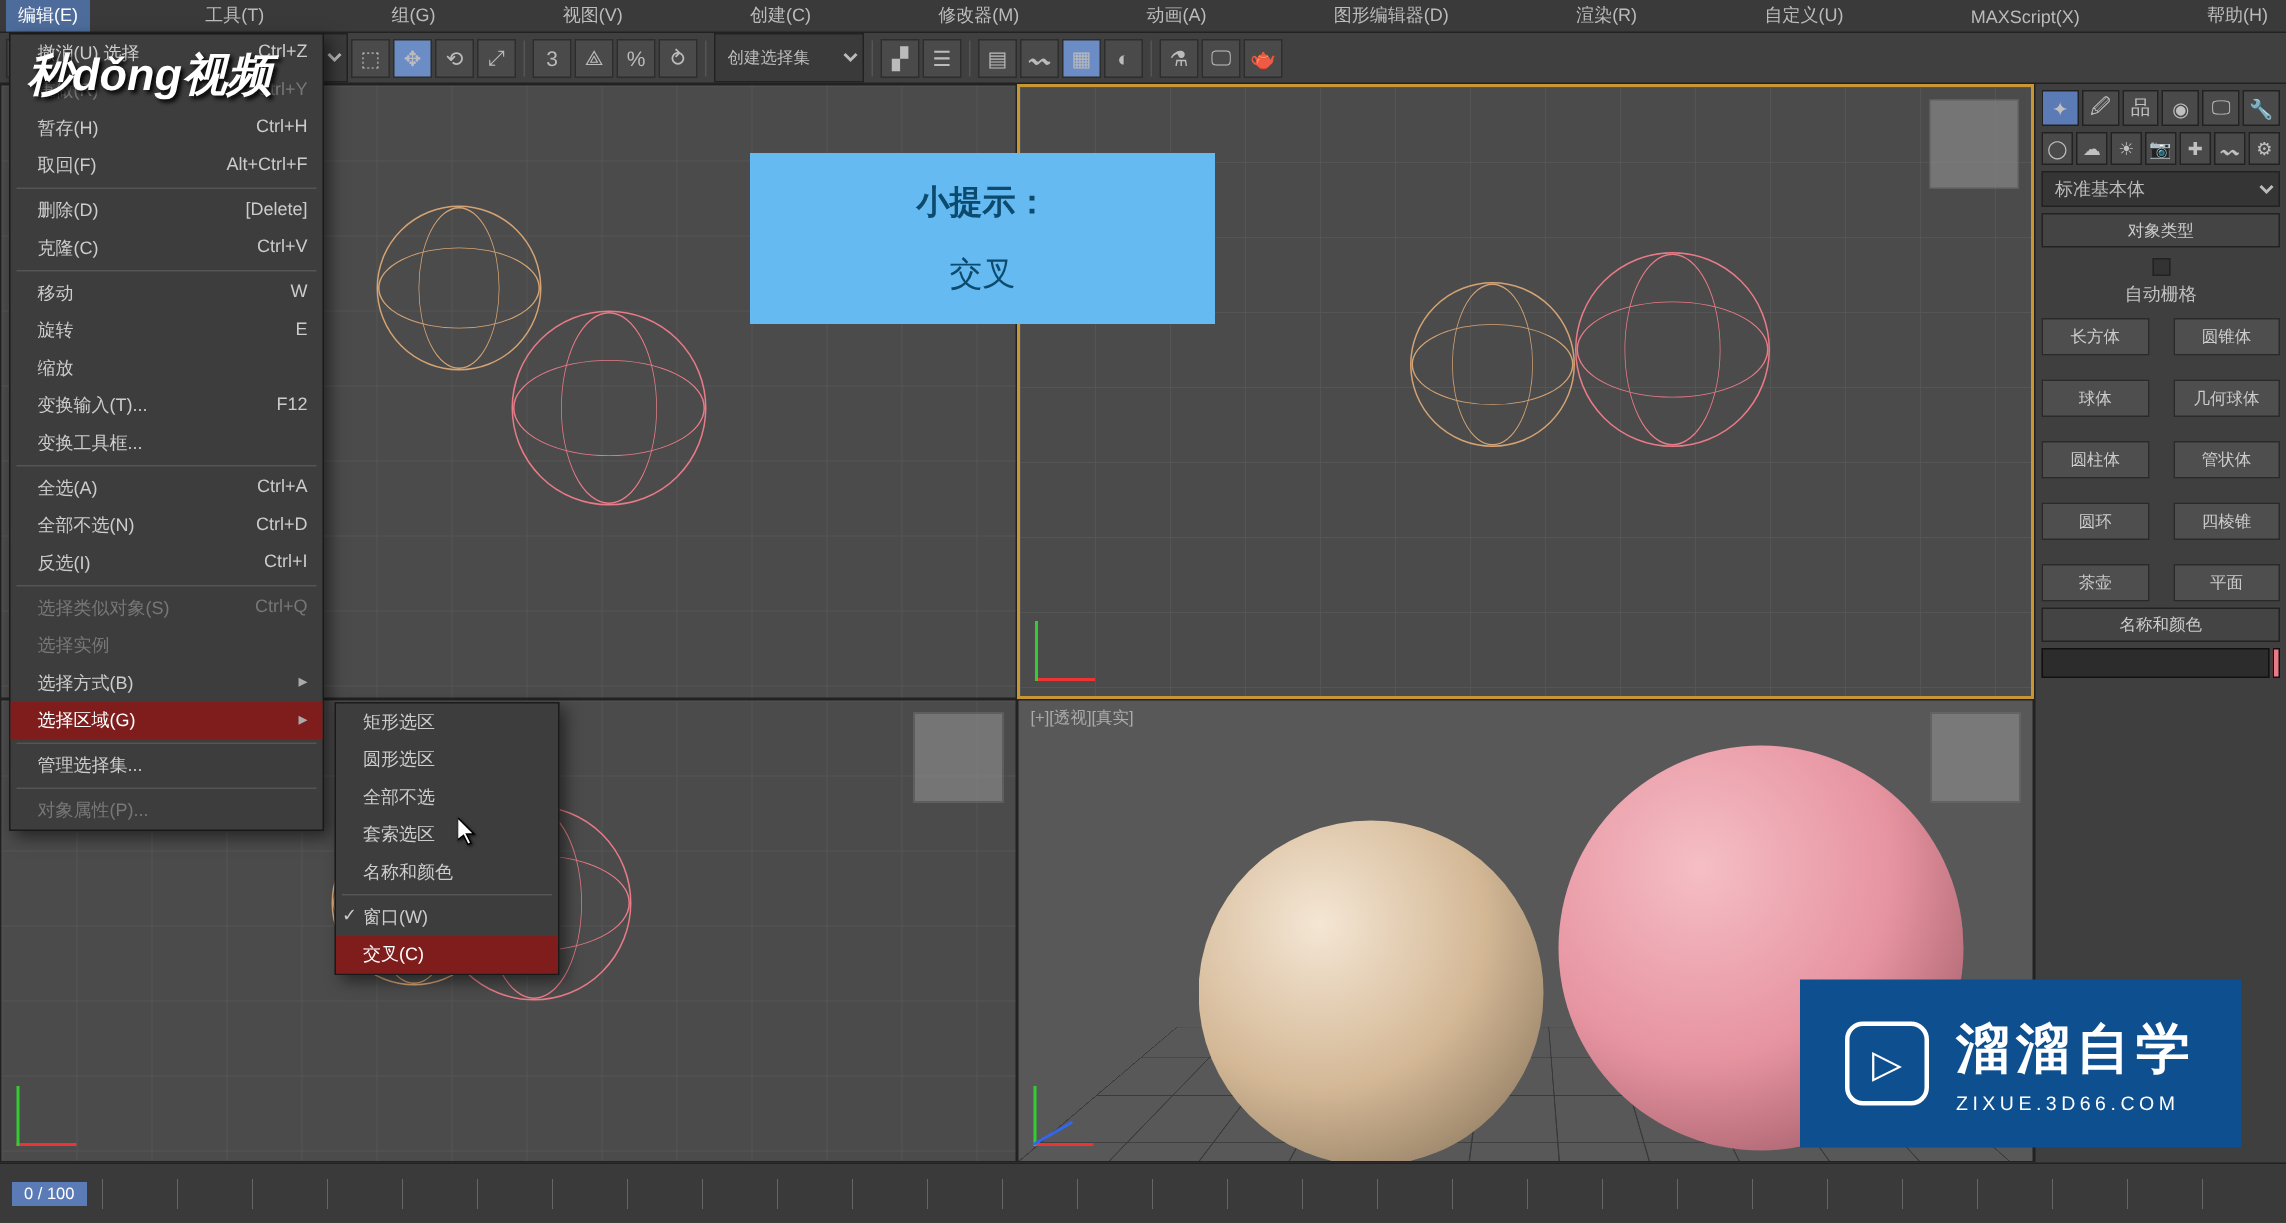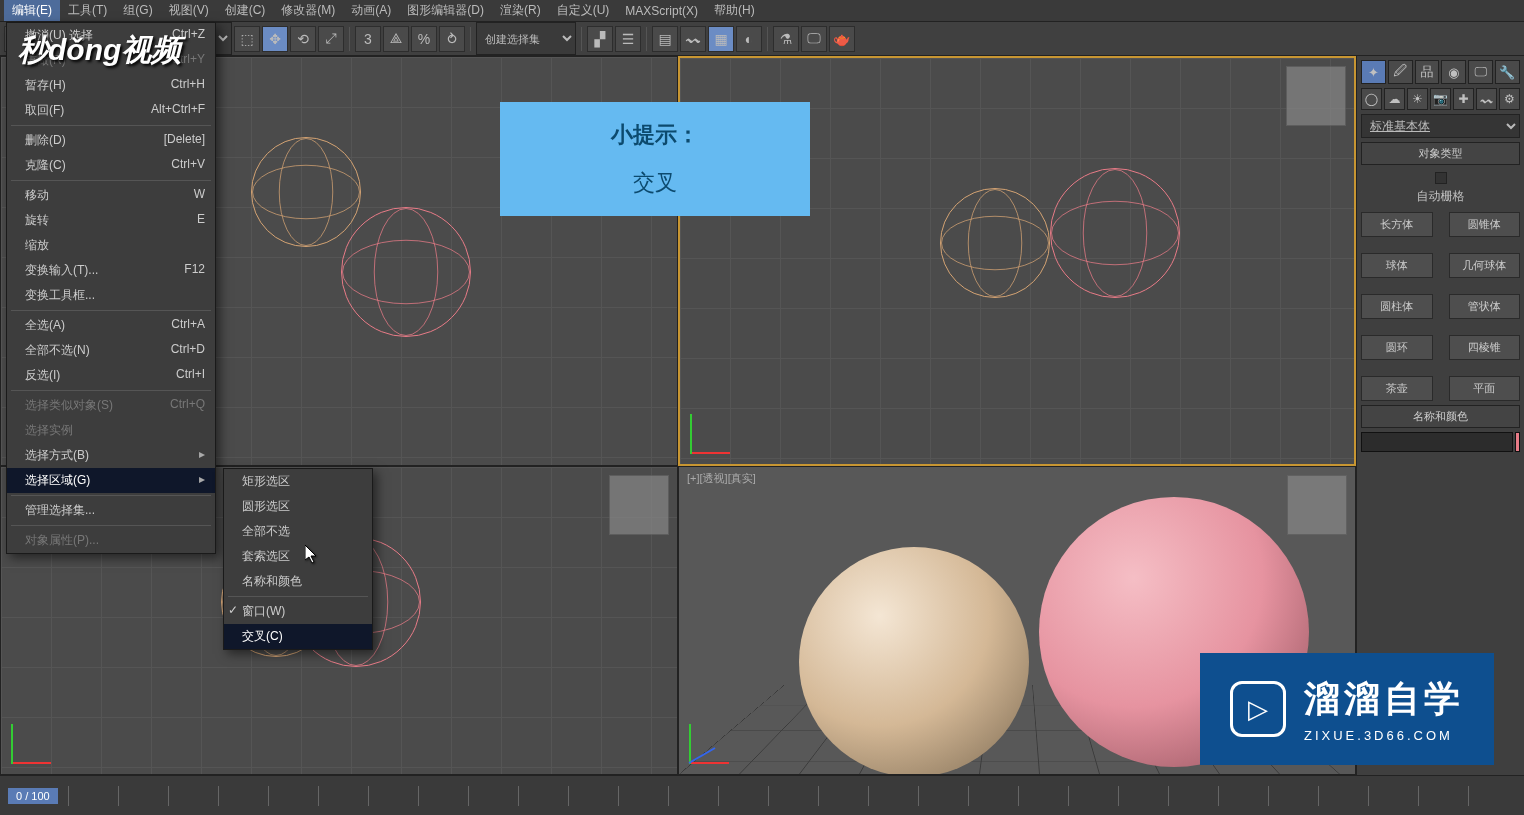--- a/index.html
+++ b/index.html
@@ -1,17 +1,17 @@
 <!DOCTYPE html>
 <html><head>
 <meta charset="utf-8">
 <style>
 * { margin: 0; padding: 0; box-sizing: border-box; font-family: "Microsoft YaHei", sans-serif; }
 body { background: #393939; color: #c0c0c0; font-size: 12px; overflow: hidden; width: 1524px; height: 815px; position: relative; }
-.menubar { background: #3a3a3a; height: 22px; display: flex; align-items: center; padding: 0 4px; border-bottom: 1px solid #222; }
+.menubar { background: #3a3a3a; height: 22px; display: flex; align-items: center; padding: 0 4px; border-bottom: 1px solid #222; justify-content: space-between; }
 .menubar .menu-item { padding: 2px 8px; cursor: pointer; color: #bbb; }
 .menubar .menu-item.active { background: #4e6c9b; color: #fff; }
 .toolbar { background: #404040; height: 34px; display: flex; align-items: center; padding: 0 4px; border-bottom: 1px solid #222; gap: 2px; }
 .toolbar .sep { width: 1px; height: 24px; background: #555; margin: 0 3px; }
 .toolbar .tbtn { width: 26px; height: 26px; background: #4a4a4a; border: 1px solid #2d2d2d; display: flex; align-items: center; justify-content: center; cursor: pointer; color: #bbb; font-size: 14px; }
 .toolbar .tbtn.active { background: #6b8cc4; }
 .toolbar .sel { background: #3a3a3a; border: 1px solid #222; color: #bbb; font-size: 11px; padding: 2px 4px; height: 33px; }
 .main { position: absolute; top: 56px; left: 0; right: 0; bottom: 40px; display: flex; }
 .viewport-area { flex: 1; position: relative; background: #4b4b4b; }
 .viewport { position: absolute; border: 1px solid #222; background: #4b4b4b; overflow: hidden; }
@@ -31,30 +31,30 @@
 .axis .y { position: absolute; bottom: 0; left: 0; width: 2px; height: 40px; background: #3c3; }
 .axis .z { position: absolute; bottom: 0; left: 0; width: 30px; height: 2px; background: #36e; transform: rotate(-30deg); transform-origin: left; }
 .viewcube { position: absolute; top: 8px; right: 8px; width: 60px; height: 60px; background: #888; border: 1px solid #666; opacity: 0.7; }
 .vp-label { position: absolute; top: 4px; left: 8px; font-size: 11px; color: #aaa; }
 .right-panel { width: 168px; background: #3f3f3f; border-left: 1px solid #222; padding: 4px; display: flex; flex-direction: column; gap: 4px; }
 .panel-tabs { display: flex; gap: 2px; height: 24px; }
 .panel-tabs .ptab { flex: 1; background: #4a4a4a; border: 1px solid #222; display:flex; align-items:center; justify-content:center; cursor:pointer; font-size: 13px; }
 .panel-tabs .ptab.active { background: #5a7bb5; }
 .panel-sub { display:flex; gap:2px; height:22px; }
 .panel-sub .psub { flex:1; background:#4a4a4a; border:1px solid #222; display:flex; align-items:center; justify-content:center; cursor:pointer; font-size: 12px; }
-.dropdown { background: #353535; border: 1px solid #222; color: #bbb; padding: 3px 4px; font-size: 12px; width: 100%; text-decoration: underline; }
+.dropdown { background: #353535; border: 1px solid #222; color: #bbb; padding: 3px 4px; font-size: 12px; width: 100%; }
 .panel-section-title { background: #444; text-align: center; padding: 3px; font-size: 11px; border: 1px solid #222; color: #ccc; }
 .obj-grid { display: grid; grid-template-columns: 1fr 1fr; gap: 16px; }
 .obj-btn { background: #4e4e4e; border: 1px solid #2a2a2a; color: #ccc; font-size: 11px; padding: 4px 2px; text-align: center; cursor: pointer; }
 .name-row { display: flex; gap: 2px; }
 .name-input { flex: 1; background: #2c2c2c; border: 1px solid #111; height: 20px; color: #fff; font-size: 11px; padding: 0 4px; }
 .color-swatch { width: 20px; height: 20px; background: #e87b87; border: 1px solid #111; }
 .context-menu { position: absolute; background: #3d3d3d; border: 1px solid #1a1a1a; min-width: 210px; z-index: 100; box-shadow: 4px 4px 10px rgba(0,0,0,0.5); }
 .context-menu .mi { display: flex; justify-content: space-between; padding: 4px 10px 4px 18px; cursor: pointer; color: #ccc; font-size: 12px; white-space: nowrap; position: relative; }
-.context-menu .mi:hover, .context-menu .mi.hl { background: #0f172a; color: #fff; }
+.context-menu .mi:hover, .context-menu .mi.hl { background: #7f1d1d; color: #fff; }
 .context-menu .mi.disabled { color: #777; }
 .context-menu .sep-line { height: 1px; background: #555; margin: 2px 4px; }
 .context-menu .mi .arrow { color: #aaa; }
 .context-menu .mi .check { position: absolute; left: 4px; }
 .tooltip-box { position: absolute; background: #65baf1; color: #0c4a6e; padding: 18px 24px; font-size: 22px; text-align: center; z-index: 50; min-width: 310px; }
 .tooltip-box .ttitle { font-weight: bold; margin-bottom: 18px; font-size: 22px; }
 .watermark { position: absolute; bottom: 50px; right: 30px; background: #0e4f8f; color: #fff; padding: 22px 30px; display: flex; align-items: center; gap: 18px; z-index: 60; }
 .watermark .wlogo { width: 56px; height: 56px; border: 3px solid #fff; border-radius: 12px; display:flex; align-items:center; justify-content:center; font-size: 26px; }
 .watermark .wtext { font-size: 36px; font-weight: bold; letter-spacing: 4px; }
 .watermark .wurl { font-size: 13px; letter-spacing: 3px; margin-top: 4px; }

